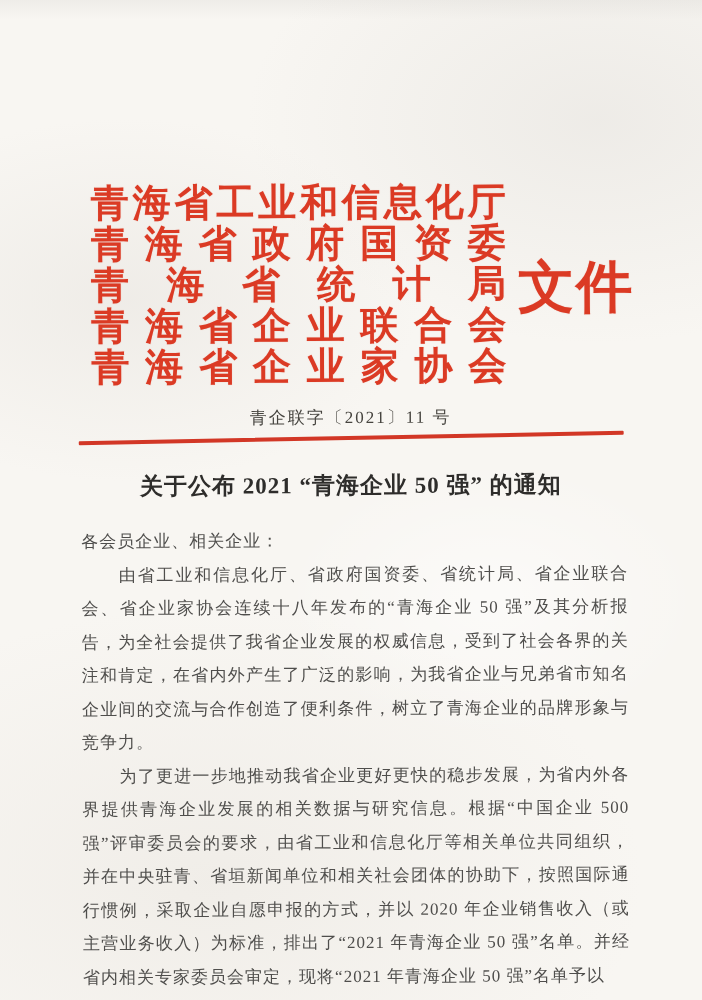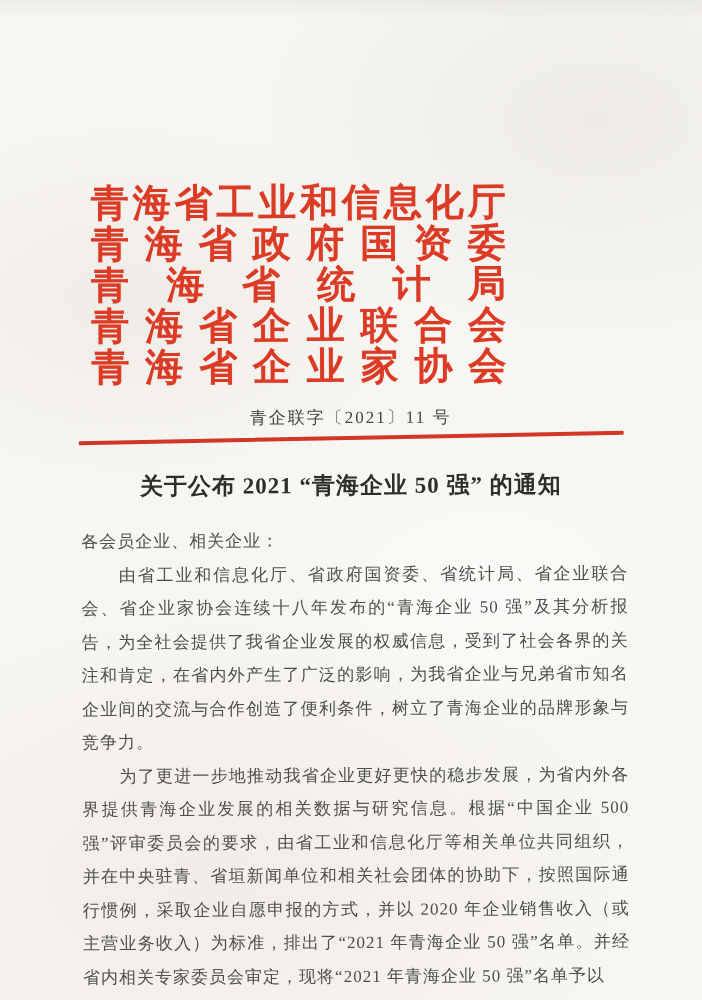--- a/index.html
+++ b/index.html
@@ -147,20 +147,21 @@
           <span>海</span>
           <span>省</span>
           <span>企</span>
           <span>业</span>
           <span>家</span>
           <span>协</span>
           <span>会</span>
         </div>
       </div>
 
+    <div class="doc-label">文件</div>
 
     <div class="doc-number">青企联字〔2021〕11 号</div>
 
     <div class="red-rule"></div>
 
     <div class="page-title">关于公布 2021 “青海企业 50 强” 的通知</div>
 
     <div class="body-block">
       <p>各会员企业、相关企业：</p>
       <p class="indent">由省工业和信息化厅、省政府国资委、省统计局、省企业联合会、省企业家协会连续十八年发布的“青海企业 50 强”及其分析报告，为全社会提供了我省企业发展的权威信息，受到了社会各界的关注和肯定，在省内外产生了广泛的影响，为我省企业与兄弟省市知名企业间的交流与合作创造了便利条件，树立了青海企业的品牌形象与竞争力。</p>

